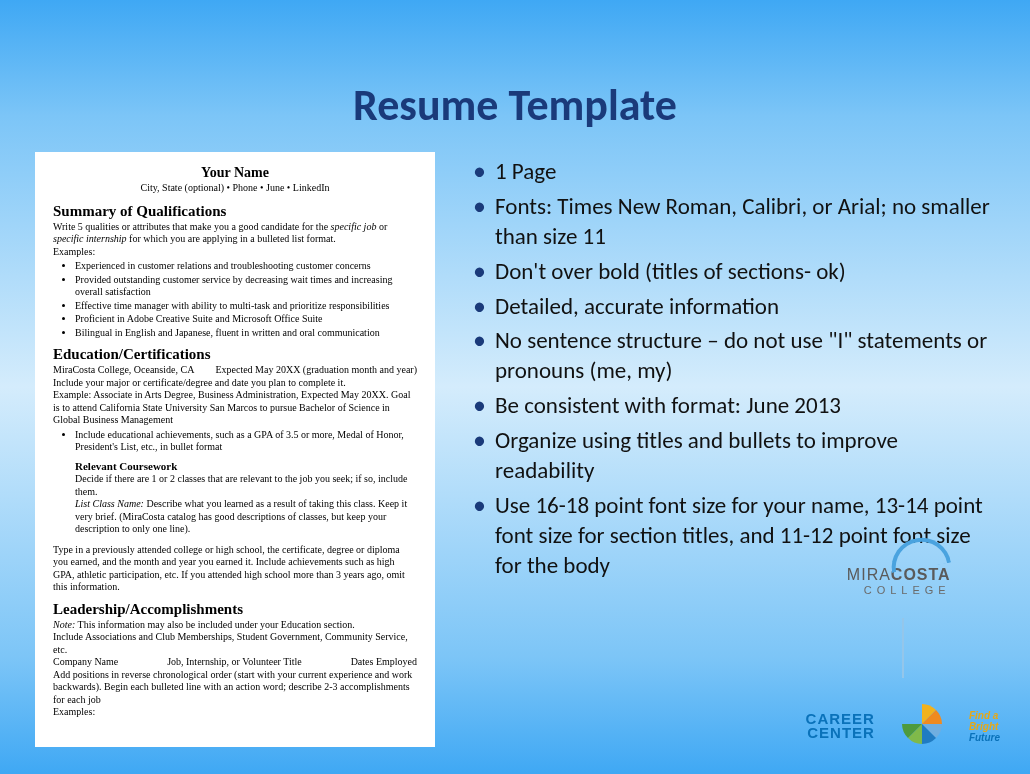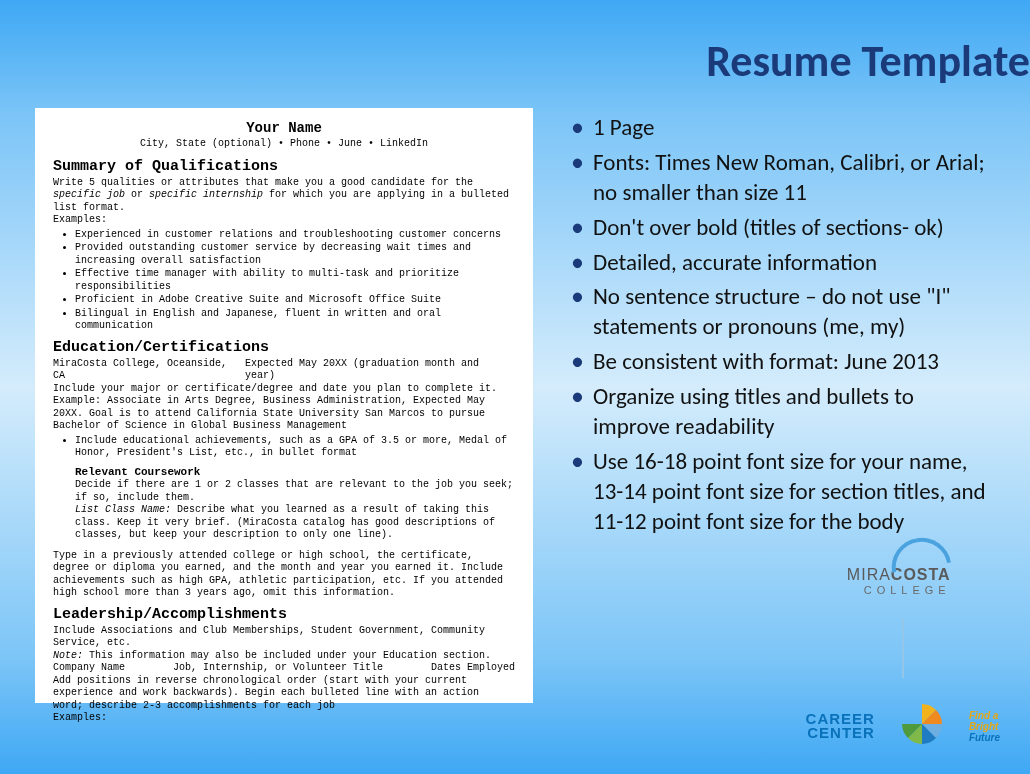--- a/index.html
+++ b/index.html
@@ -5,38 +5,38 @@
   * { box-sizing: border-box; margin: 0; padding: 0; }
   body {
     width: 1030px;
     height: 774px;
     background: linear-gradient(180deg, #3fa8f4 0%, #7cc5f7 15%, #d4ecfc 50%, #7cc5f7 85%, #3fa8f4 100%);
     font-family: Calibri, Arial, sans-serif;
     position: relative;
     overflow: hidden;
   }
   .title {
-    text-align: right;
+    text-align: center;
     font-size: 44px;
     font-weight: bold;
     color: #1a3a7a;
-    padding-top: 34px;
+    padding-top: 78px;
     padding-bottom: 20px;
   }
   .content {
     display: flex;
     padding: 0 35px;
     gap: 30px;
   }
   .resume-doc {
     background: #ffffff;
-    width: 498px;
+    width: 400px;
     height: 595px;
     padding: 12px 18px;
-    font-family: Liberation Mono, monospace;
+    font-family: Liberation Serif, serif;
     font-size: 10px;
     color: #000;
     line-height: 1.25;
     flex-shrink: 0;
   }
   .resume-doc .name { text-align: center; font-weight: bold; font-size: 14px; }
   .resume-doc .contact { text-align: center; font-size: 10px; margin-bottom: 8px; }
   .resume-doc .section-title { font-weight: bold; font-size: 15px; margin-top: 6px; }
   .resume-doc ul { margin-left: 22px; margin-top: 2px; }
   .resume-doc li { margin-bottom: 1px; }
@@ -125,24 +125,24 @@
 
     <div class="rc-title" style="margin-left:22px;">Relevant Coursework</div>
     <div style="margin-left:22px;">Decide if there are 1 or 2 classes that are relevant to the job you seek; if so, include them.</div>
     <div style="margin-left:22px;">
       <span class="italic">List Class Name:</span><span> Describe what you learned as a result of taking this class. Keep it very brief. (MiraCosta catalog has good descriptions of classes, but keep your description to only one line).</span>
     </div>
 
     <div style="margin-top:8px;">Type in a previously attended college or high school, the certificate, degree or diploma you earned, and the month and year you earned it. Include achievements such as high GPA, athletic participation, etc. If you attended high school more than 3 years ago, omit this information.</div>
 
     <div class="section-title">Leadership/Accomplishments</div>
-    <div>Include Associations and Club Memberships, Student Government, Community Service, etc.</div>
     <div>
       <span class="italic">Note:</span><span> This information may also be included under your Education section.</span>
     </div>
+    <div>Include Associations and Club Memberships, Student Government, Community Service, etc.</div>
 
     <div class="edu-line">
       <span>Company Name</span>
       <span>Job, Internship, or Volunteer Title</span>
       <span>Dates Employed</span>
     </div>
     <div>Add positions in reverse chronological order (start with your current experience and work backwards). Begin each bulleted line with an action word; describe 2-3 accomplishments for each job</div>
     <div>Examples:</div>
   </div>
 

